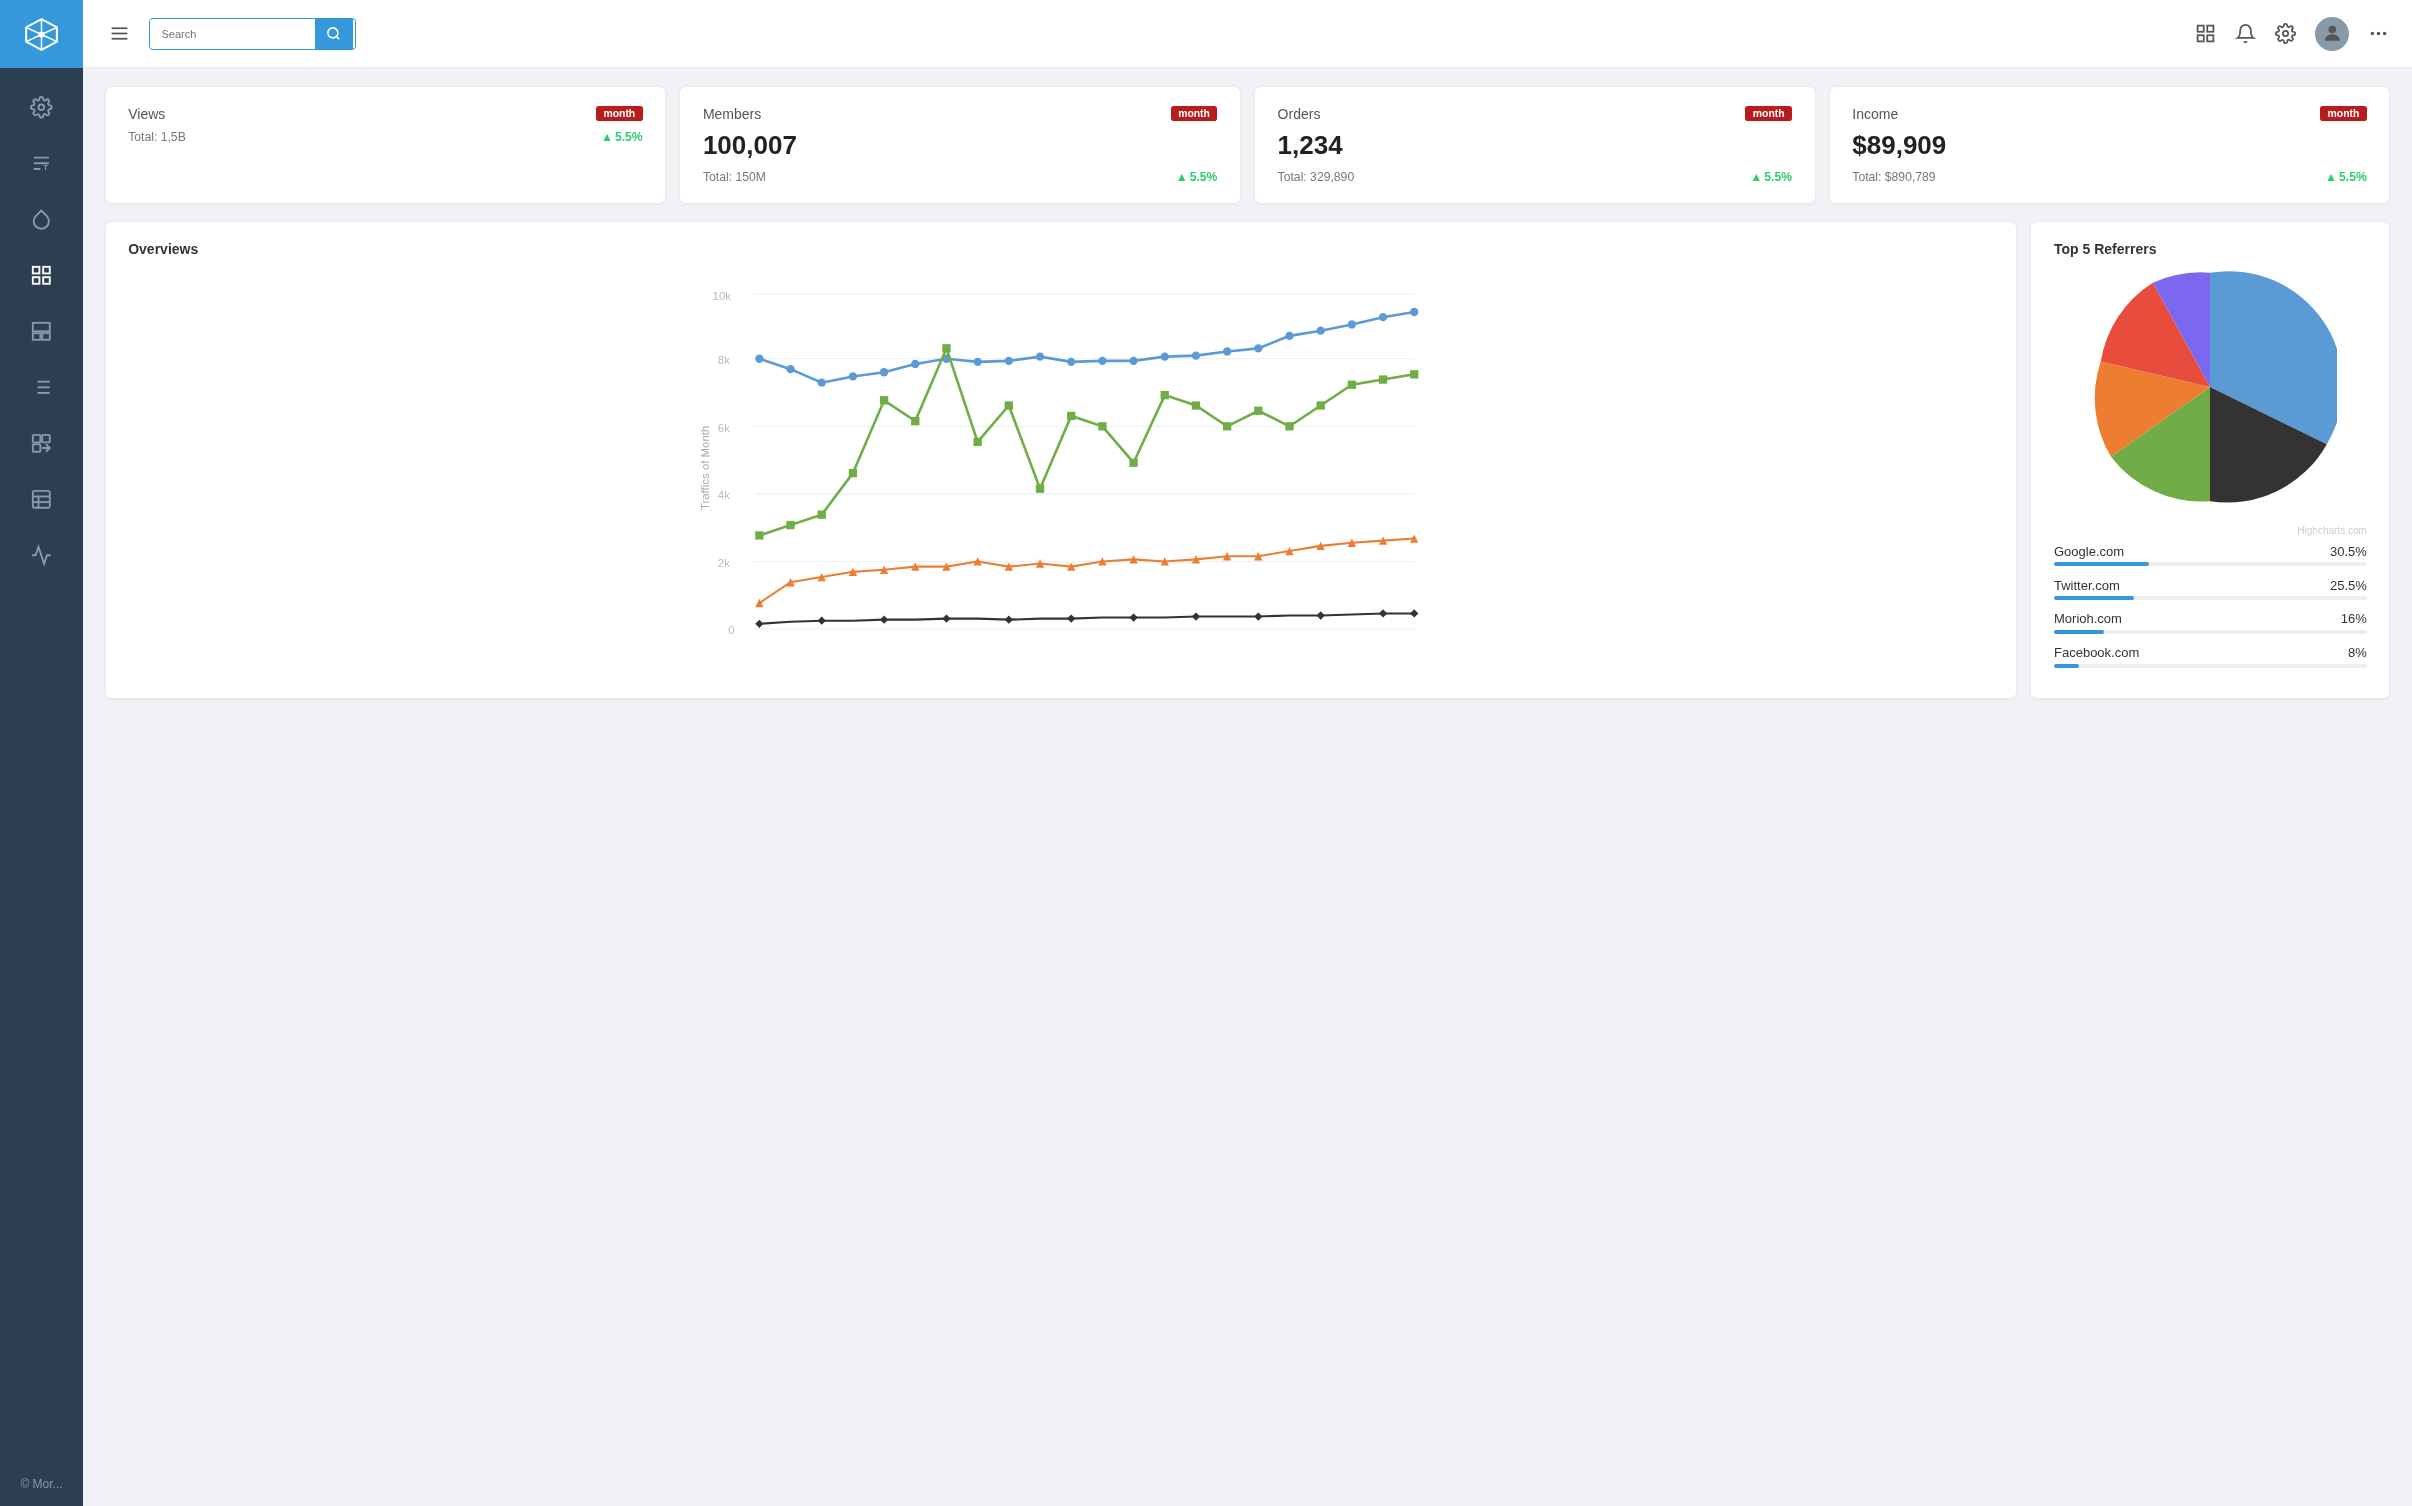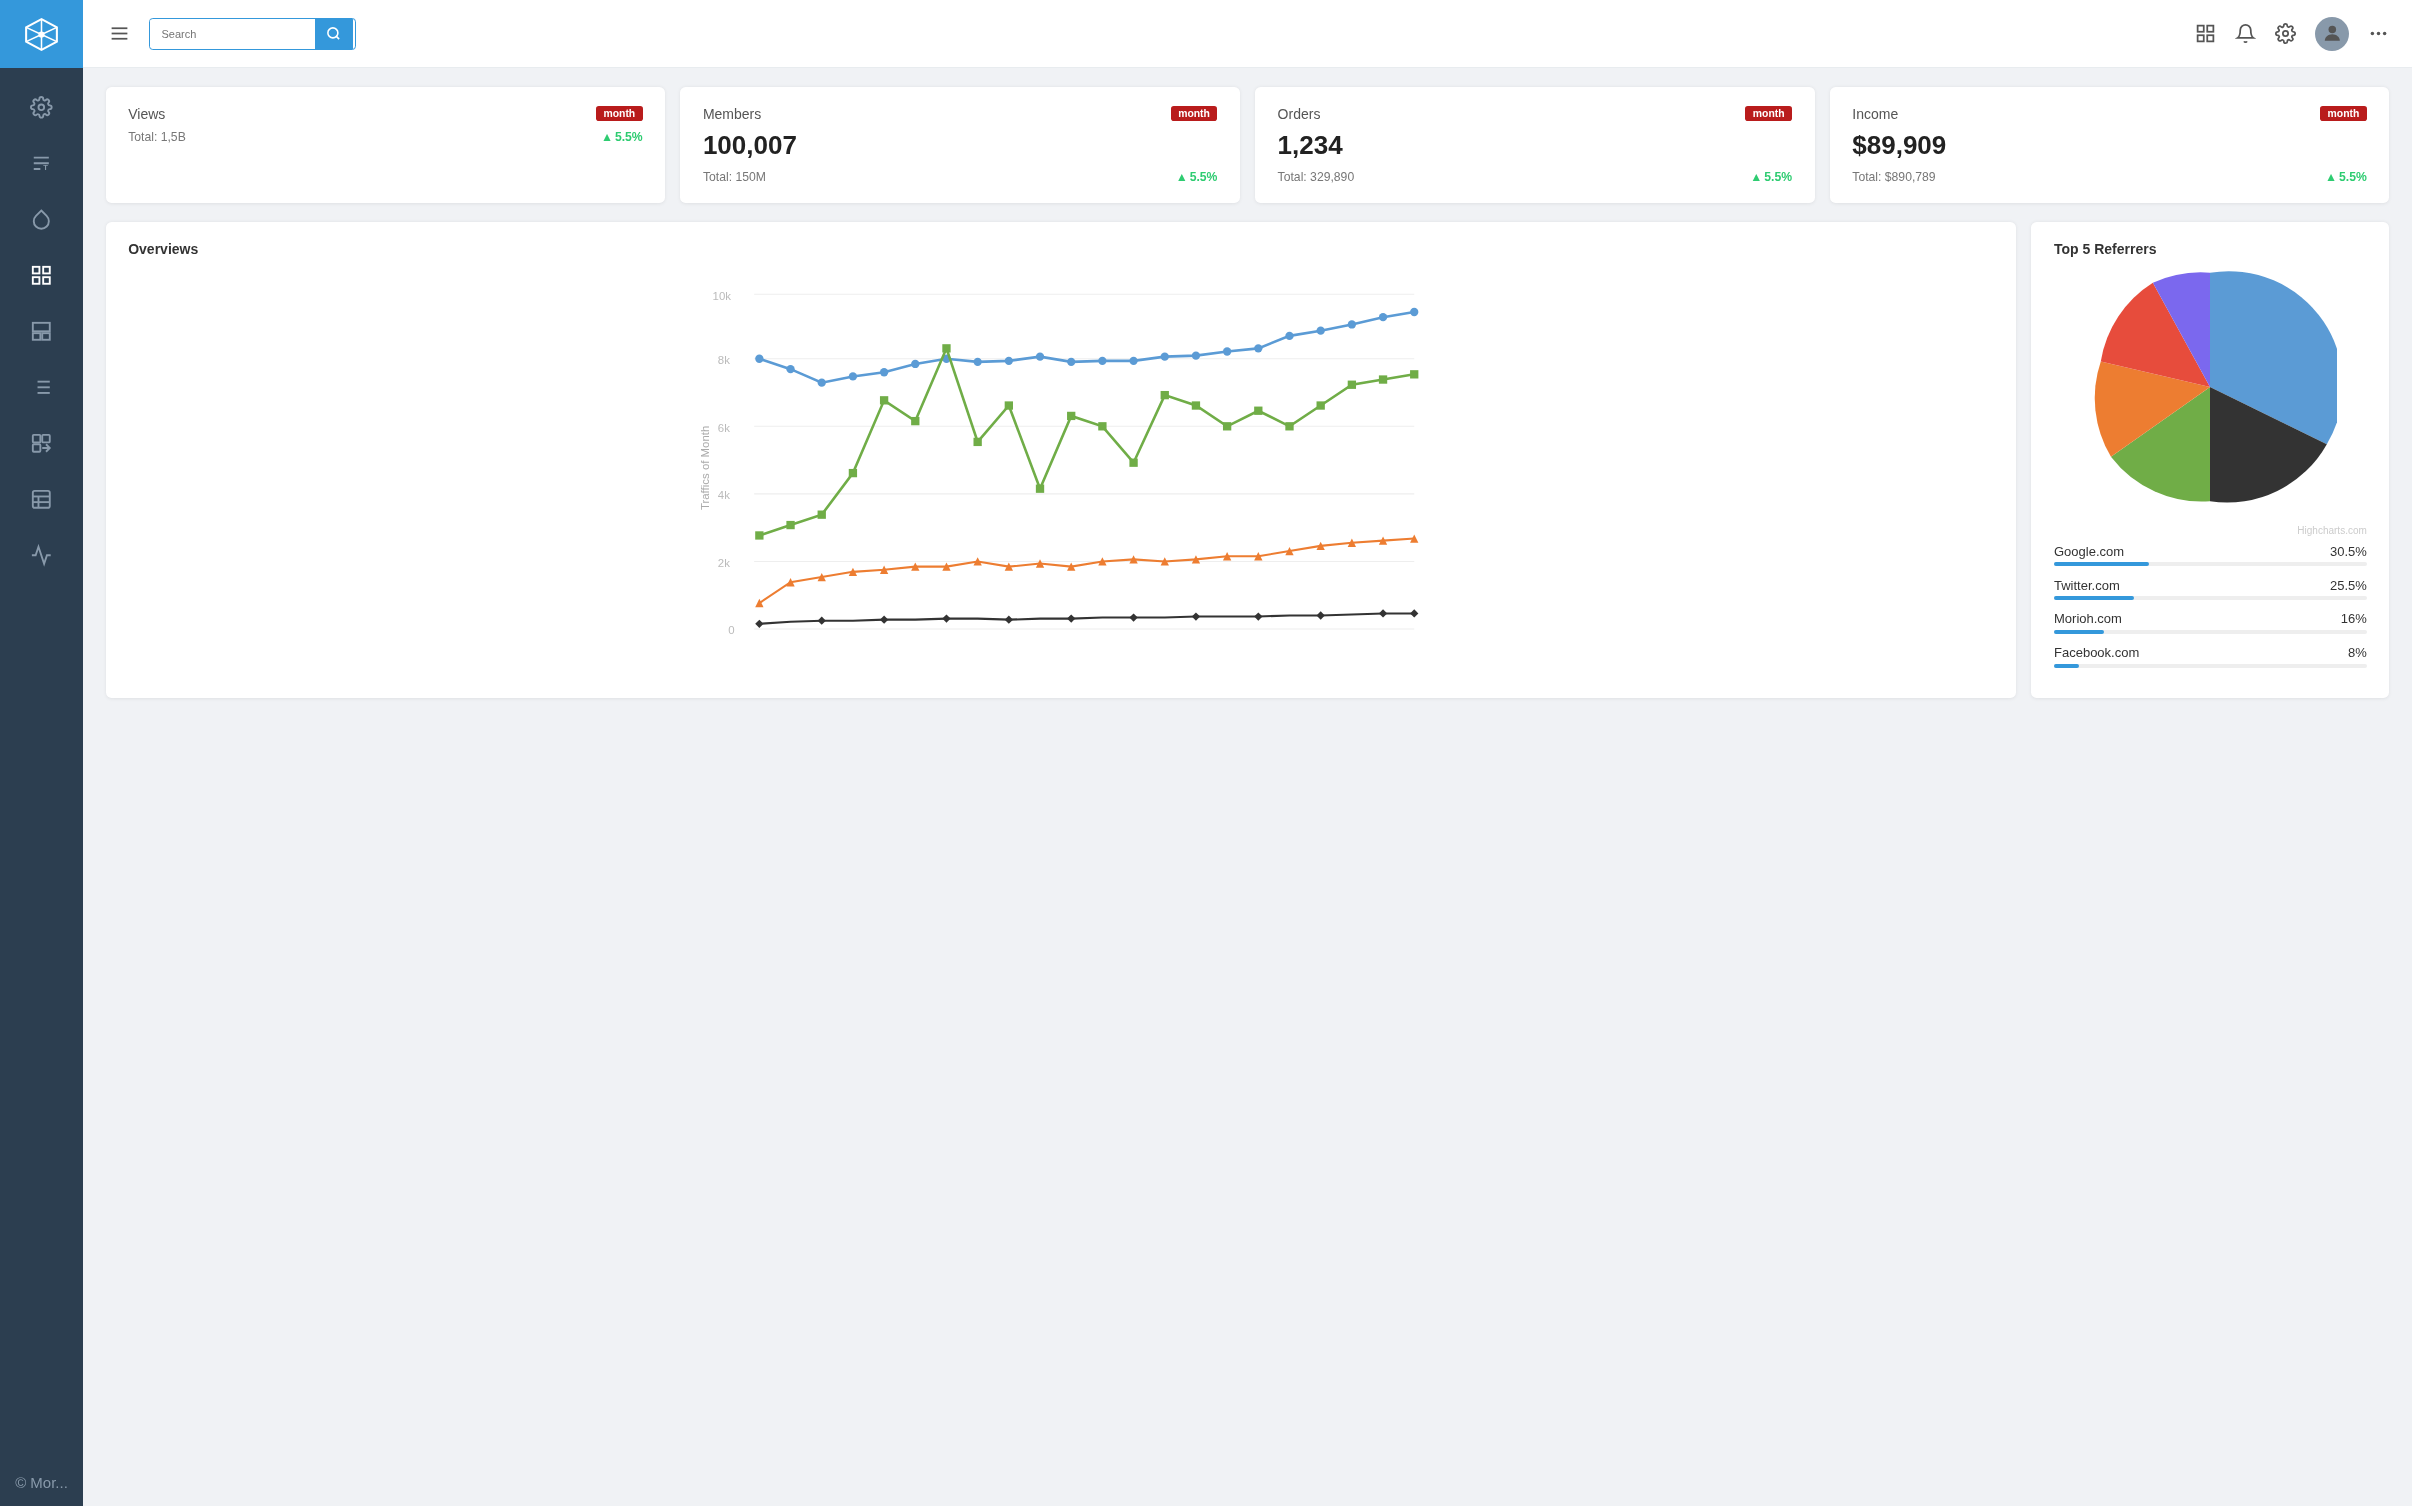--- a/index.html
+++ b/index.html
@@ -34,21 +34,21 @@
       justify-content: center;
       cursor: pointer;
       color: #8899aa;
       transition: color 0.2s;
     }
     .sidebar-item.active { color: #fff; }
     .sidebar-item svg { width: 22.6px; height: 22.6px; }
     .sidebar-footer {
       padding: 15px 0;
       color: #8899aa;
-      font-size: 15px;
+      font-size: 12px;
       text-align: left;
     }
 
     
     .main {
       flex: 1;
       display: flex;
       flex-direction: column;
       overflow: hidden;
     }

